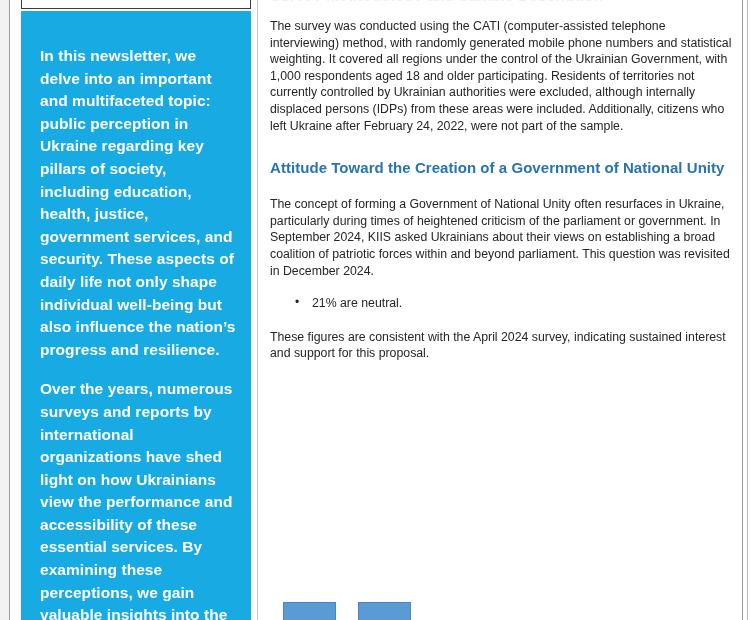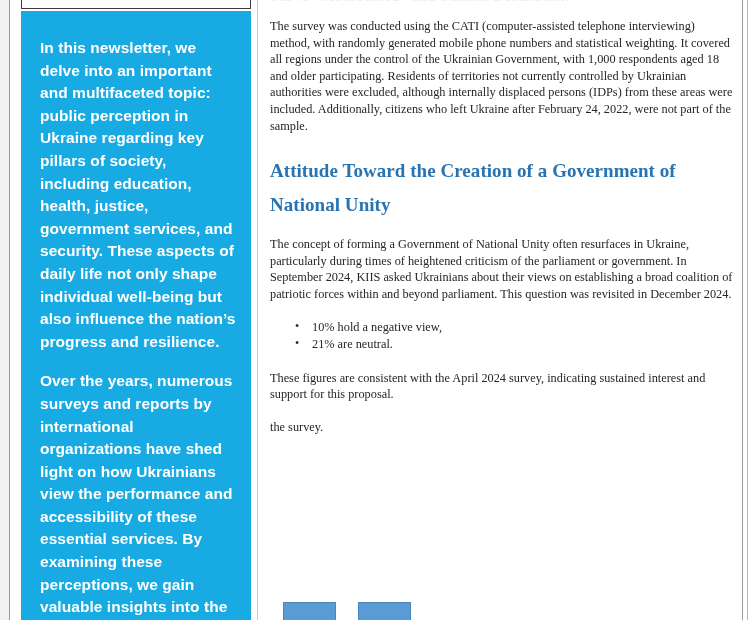--- a/index.html
+++ b/index.html
@@ -61,21 +61,21 @@
     background: #ffffff;
     box-sizing: border-box;
   }
   .callout {
     position: absolute;
     left: 21px; top: 11px;
     width: 230px;
     height: 609px;
     background: #17AAE3;
     box-sizing: border-box;
-    padding: 26px 14px 0 19px;
+    padding: 34px 14px 0 19px;
   }
   .callout p {
     margin: 0 0 17px 0;
     color: #ffffff;
     font-weight: bold;
     font-size: 15.5px;
     line-height: 22.6px;
     letter-spacing: 0.05px;
   }
   .callout-divider {
@@ -84,21 +84,20 @@
     width: 1px; height: 620px;
     background: #c9c9c9;
   }
 
   
   .body-col {
     position: absolute;
     left: 270px; top: 0px;
     width: 464px;
     height: 448px;
-    font-family: Liberation Serif, serif;
   }
   .ghost-heading {
     position: absolute;
     left: 0; top: -13px;
     width: 440px;
     font-size: 15.5px;
     font-weight: bold;
     color: #2E75B6;
     opacity: 0.10;
     white-space: nowrap;
@@ -107,22 +106,22 @@
   }
   .body-col p.body {
     margin: 0 0 16px 0;
     font-size: 12.3px;
     line-height: 16.6px;
     color: #262626;
     text-align: left;
   }
   .body-col h2.section-heading {
     margin: 20px 0 14px 0;
-    font-size: 19px;
-    line-height: 34px;
+    font-size: 15px;
+    line-height: 28px;
     font-weight: bold;
     color: #2874B2;
     letter-spacing: 0.05px;
   }
   .body-col ul.results-list {
     margin: 0 0 16px 0;
     padding: 0 0 0 42px;
     list-style: none;
   }
   .body-col ul.results-list li {
@@ -188,27 +187,25 @@
 
       <p class="body">The survey was conducted using the CATI (computer-assisted telephone interviewing) method, with randomly generated mobile phone numbers and statistical weighting. It covered all regions under the control of the Ukrainian Government, with 1,000 respondents aged 18 and older participating. Residents of territories not currently controlled by Ukrainian authorities were excluded, although internally displaced persons (IDPs) from these areas were included. Additionally, citizens who left Ukraine after February 24, 2022, were not part of the sample.</p>
 
 
       <h2 class="section-heading">Attitude Toward the Creation of a Government of National Unity</h2>
 
       <p class="body">The concept of forming a Government of National Unity often resurfaces in Ukraine, particularly during times of heightened criticism of the parliament or government. In September 2024, KIIS asked Ukrainians about their views on establishing a broad coalition of patriotic forces within and beyond parliament. This question was revisited in December 2024.</p>
 
 
       <ul class="results-list">
-        <li>10% hold a negative view,</li>
         <li>21% are neutral.</li>
       </ul>
 
       <p class="body">These figures are consistent with the April 2024 survey, indicating sustained interest and support for this proposal.</p>
 
-      <p class="body">the survey.</p>
 
     </div>
 
     <div class="chart-area">
       <div class="chart-bar" style="left: 13px; width: 53px; height: 22px; background: rgb(91, 155, 213);"></div>
       <div class="chart-bar" style="left: 88px; width: 53px; height: 22px; background: rgb(91, 155, 213);"></div>
     </div>
 
   </div>
 

